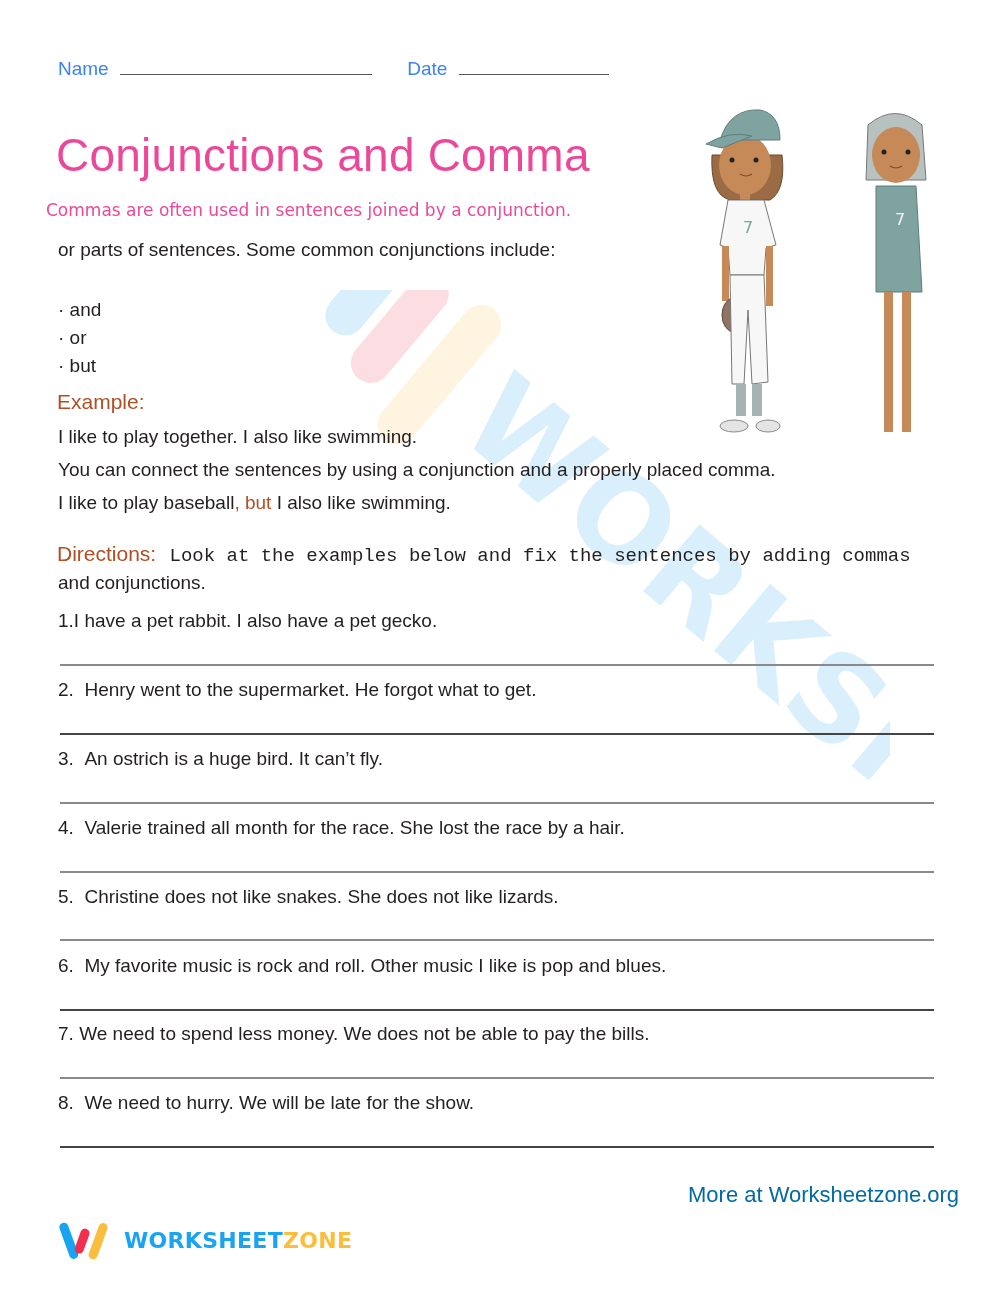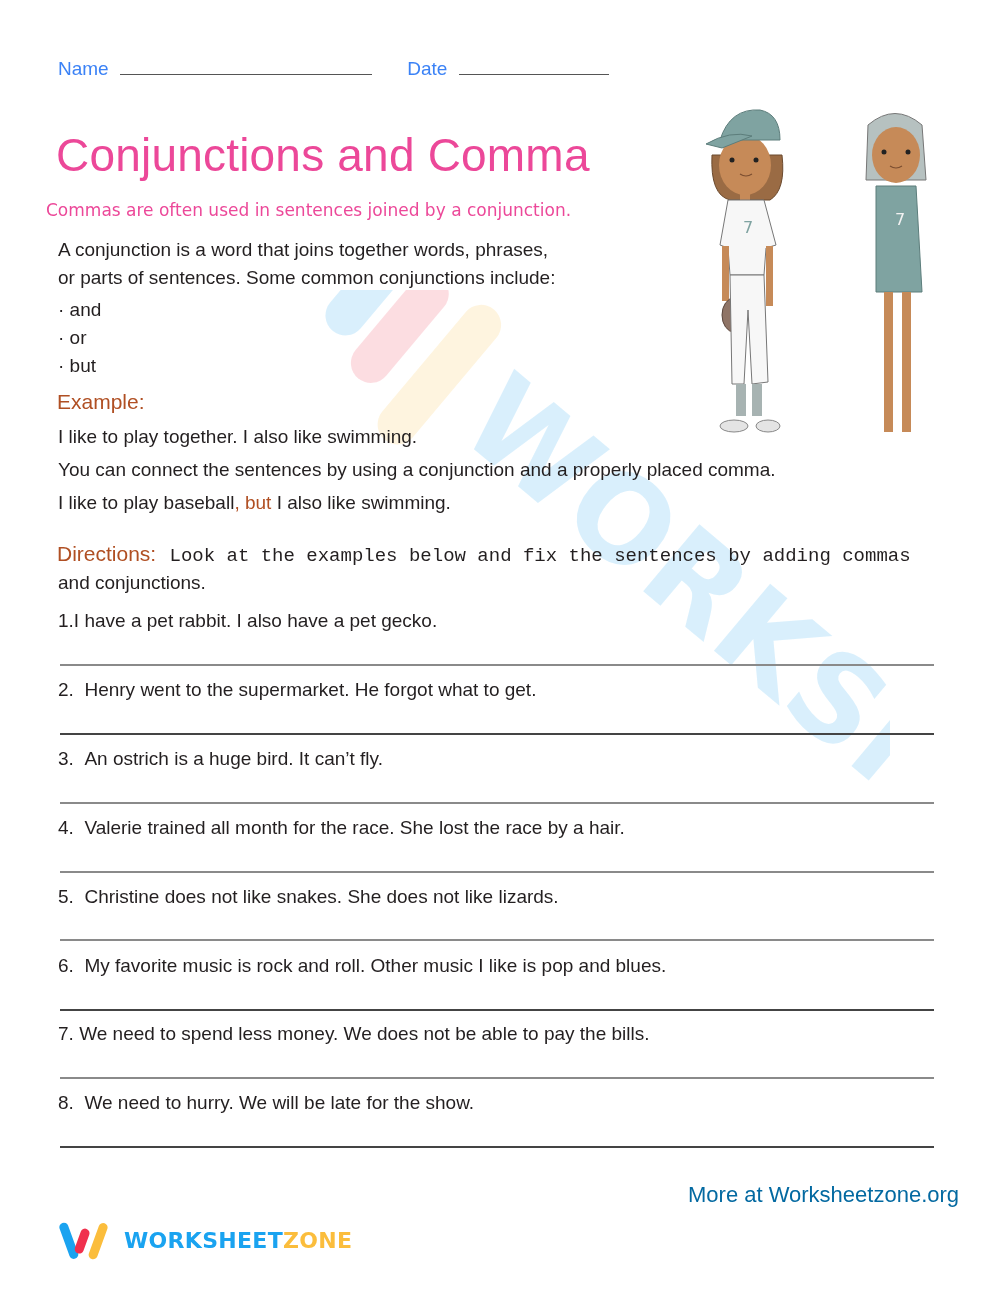--- a/index.html
+++ b/index.html
@@ -40,21 +40,20 @@
   <span>Name</span>
   <span class="name-line" style="width:252px; margin-left:6px;"></span>
   <span style="margin-left:30px;">Date</span>
   <span class="name-line" style="width:150px; margin-left:6px;"></span>
 </div>
 
 <div class="abs title">Conjunctions and Comma</div>
 <div class="abs subtitle">Commas are often used in sentences joined by a conjunction.</div>
 
 <div class="abs body-text" style="left:58px; top:236px;">
-  <div>A conjunction is a word that joins together words, phrases,</div>
   <div>or parts of sentences. Some common conjunctions include:</div>
 </div>
 
 <div class="abs" style="left:58px; top:296px;">
   <div class="bullet">· <span>and</span></div>
   <div class="bullet">· <span>or</span></div>
   <div class="bullet">· <span>but</span></div>
 </div>
 
 <div class="abs orange" style="left:57px; top:390px; font-size:21px;">Example:</div>

